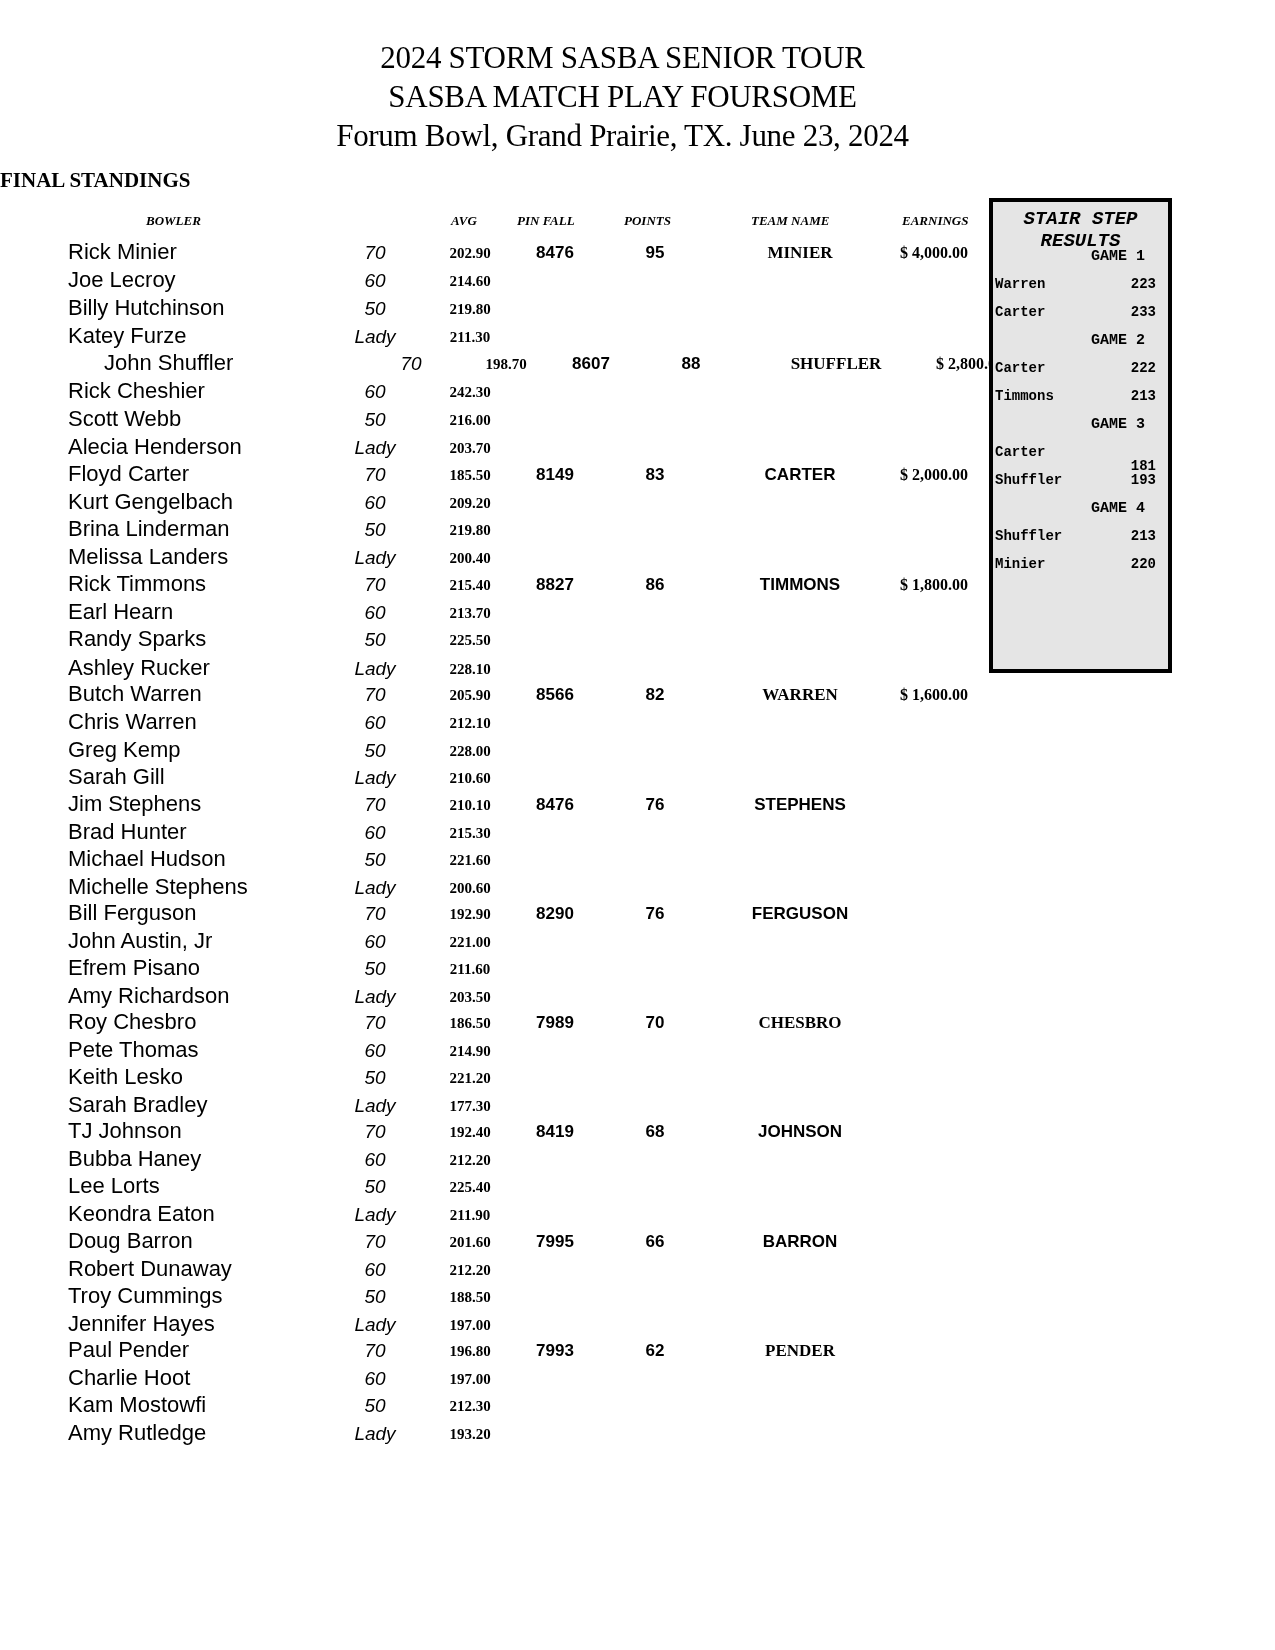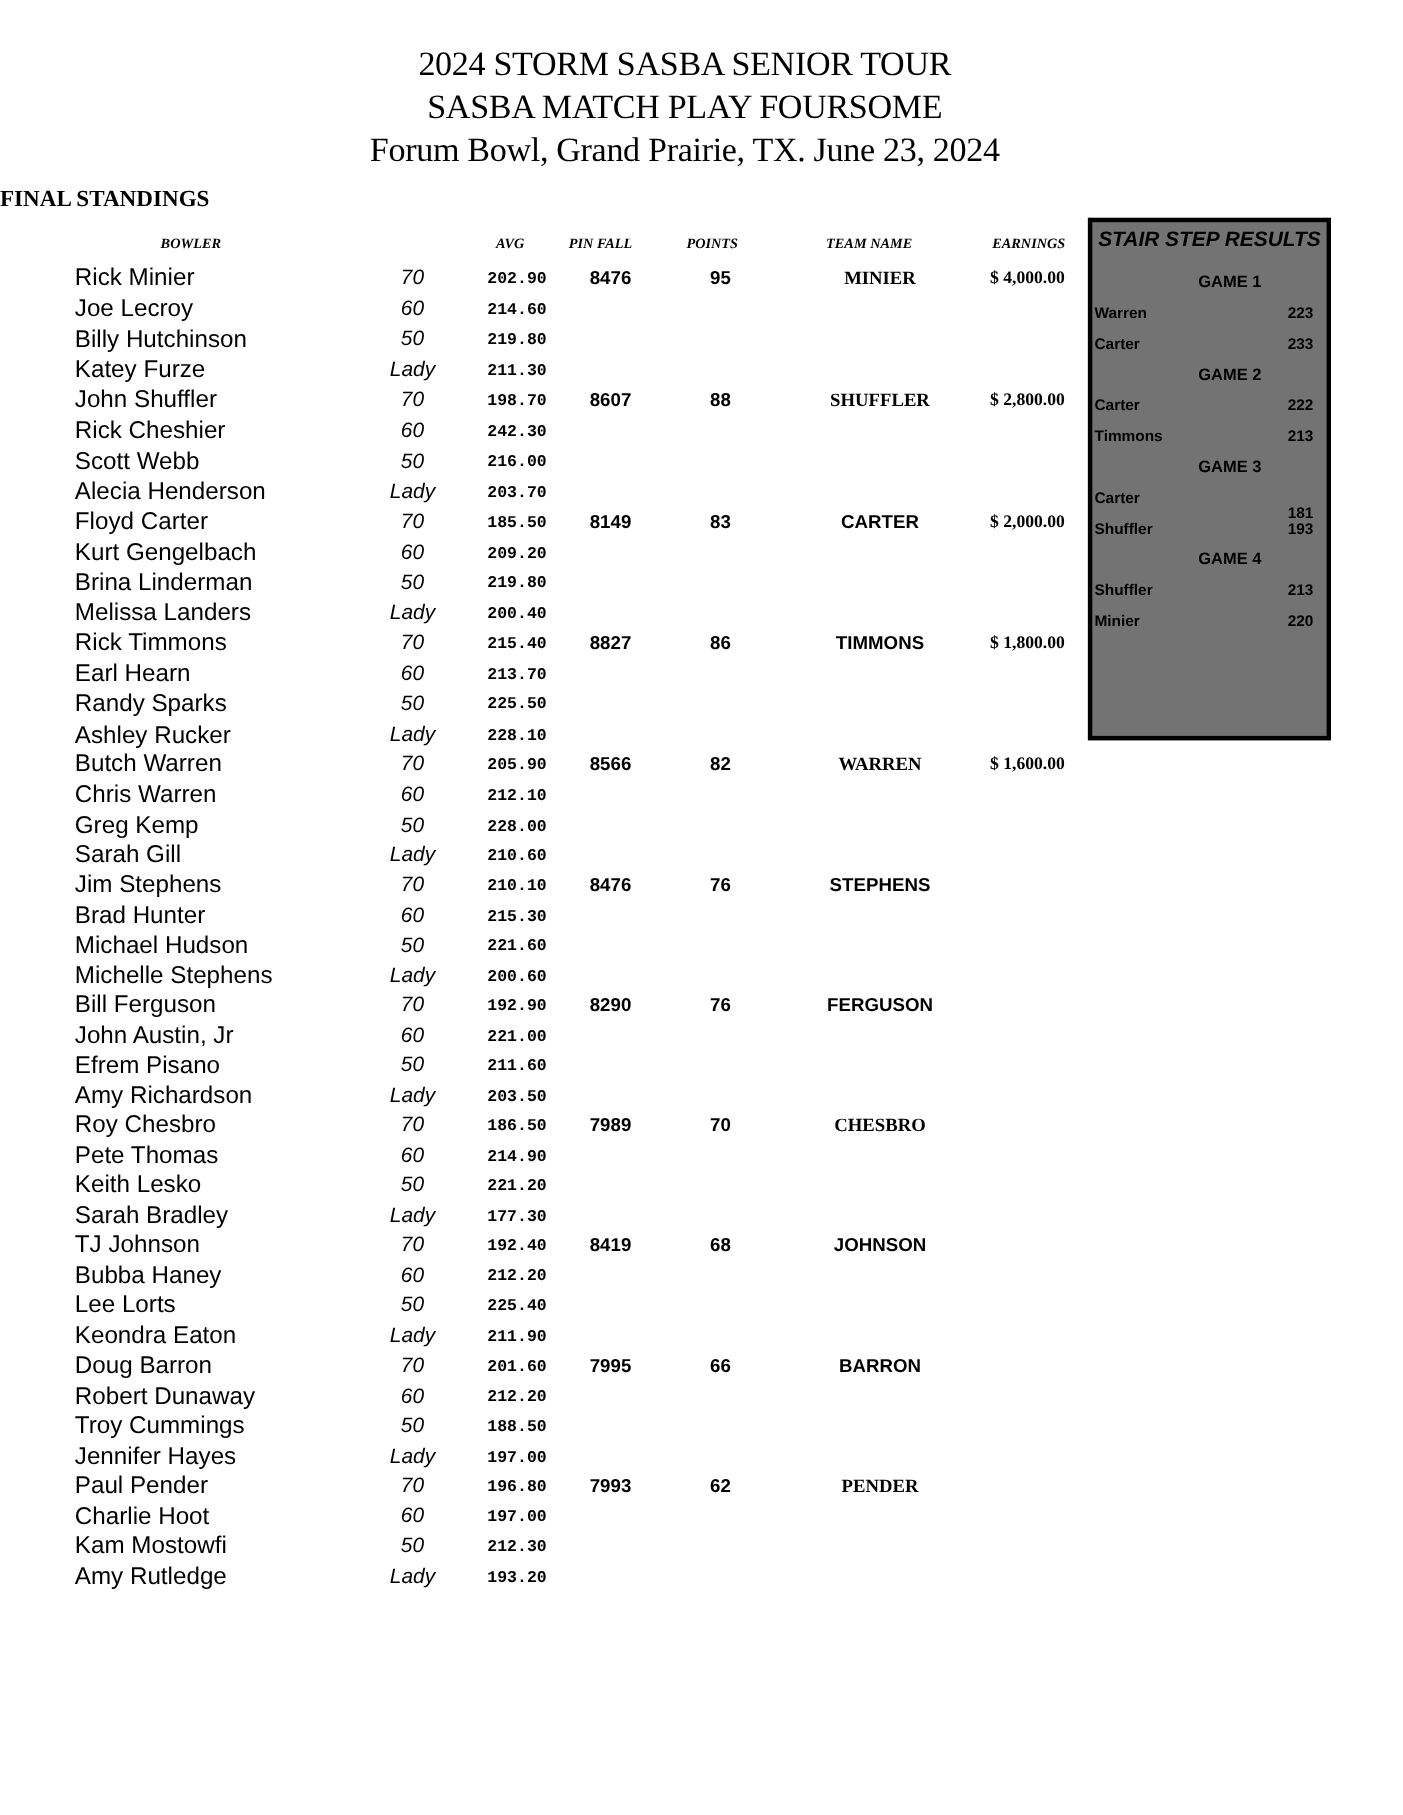--- a/index.html
+++ b/index.html
@@ -6,28 +6,28 @@
     body { width: 1275px; height: 1650px; position: relative; overflow: hidden; color: #000; }
     .title { position: absolute; left: 0; width: 1245px; text-align: center; font-family: "Liberation Serif", serif; font-weight: normal; font-size: 31px; letter-spacing: -0.3px; }
     .t1 { top: 40px; }
     .t2 { top: 79px; }
     .t3 { top: 118px; }
     .subtitle { position: absolute; top: 168px; left: 0; width: 1245px; text-align: left; font-family: "Liberation Serif", serif; font-weight: bold; font-size: 21px; }
     .hdr { position: absolute; top: 213px; font-family: "Liberation Serif", serif; font-style: italic; font-weight: bold; font-size: 13px; white-space: nowrap; }
     .row { position: absolute; left: 0; width: 990px; height: 28px; }
     .name { position: absolute; left: 68px; font-family: "Liberation Sans", sans-serif; font-size: 22px; top: 0; white-space: nowrap; }
     .hcp { position: absolute; left: 340px; width: 70px; text-align: center; font-family: "Liberation Sans", sans-serif; font-style: italic; font-size: 19px; top: 3px; }
-    .avg { position: absolute; left: 440px; width: 60px; text-align: center; font-family: Liberation Mono, monospace; font-weight: bold; font-size: 15px; top: 6px; }
+    .avg { position: absolute; left: 440px; width: 60px; text-align: center; font-family: Liberation Serif, serif; font-weight: bold; font-size: 15px; top: 6px; }
     .pin { position: absolute; left: 525px; width: 60px; text-align: center; font-family: "Liberation Sans", sans-serif; font-weight: bold; font-size: 17px; top: 4px; }
     .pts { position: absolute; left: 625px; width: 60px; text-align: center; font-family: "Liberation Sans", sans-serif; font-weight: bold; font-size: 17px; top: 4px; }
     .team { position: absolute; left: 720px; width: 160px; text-align: center; font-weight: bold; font-size: 17px; top: 4px; }
     .team.serif { font-family: "Liberation Serif", serif; }
     .team.sans { font-family: "Liberation Sans", sans-serif; }
     .earn { position: absolute; left: 900px; width: 90px; font-family: "Liberation Serif", serif; font-weight: bold; font-size: 16px; top: 5px; white-space: nowrap; }
-    .stair { position: absolute; left: 989px; top: 198px; width: 221px; height: 475px; background: #737373; border: 4px solid #000; box-sizing: border-box; font-family: Liberation Sans, sans-serif; }
+    .stair { position: absolute; left: 989px; top: 198px; width: 183px; height: 475px; background: #e5e5e5; border: 4px solid #000; box-sizing: border-box; font-family: Liberation Mono, monospace; }
     .stair-title { position: absolute; top: 6px; left: 0; width: 100%; text-align: center; font-style: italic; font-weight: bold; font-size: 19px; }
     .stair-game { position: absolute; left: 60px; width: 130px; text-align: center; font-weight: bold; font-size: 15px; }
     .stair-name { position: absolute; left: 2px; font-weight: bold; font-size: 14px; }
     .stair-score { position: absolute; right: 12px; font-weight: bold; font-size: 14px; }
   </style>
 </head>
 <body>
 
 <div>
   <div class="title t1">2024 STORM SASBA SENIOR TOUR</div>
@@ -63,21 +63,21 @@
     <div class="row" style="top: 295px;">
       <span class="name">Billy Hutchinson</span>
       <span class="hcp">50</span>
       <span class="avg">219.80</span>
     </div>
     <div class="row" style="top: 323px;">
       <span class="name">Katey Furze</span>
       <span class="hcp">Lady</span>
       <span class="avg">211.30</span>
     </div>
-    <div class="row" style="top: 350px;">
+    <div class="row" style="top: 350px; margin-left: 36px;">
       <span class="name">John Shuffler</span>
       <span class="hcp">70</span>
       <span class="avg">198.70</span>
       <span class="pin">8607</span>
       <span class="pts">88</span>
       <span class="team serif">SHUFFLER</span>
       <span class="earn">$  2,800.00</span>
     </div>
     <div class="row" style="top: 378px;">
       <span class="name">Rick Cheshier</span>

